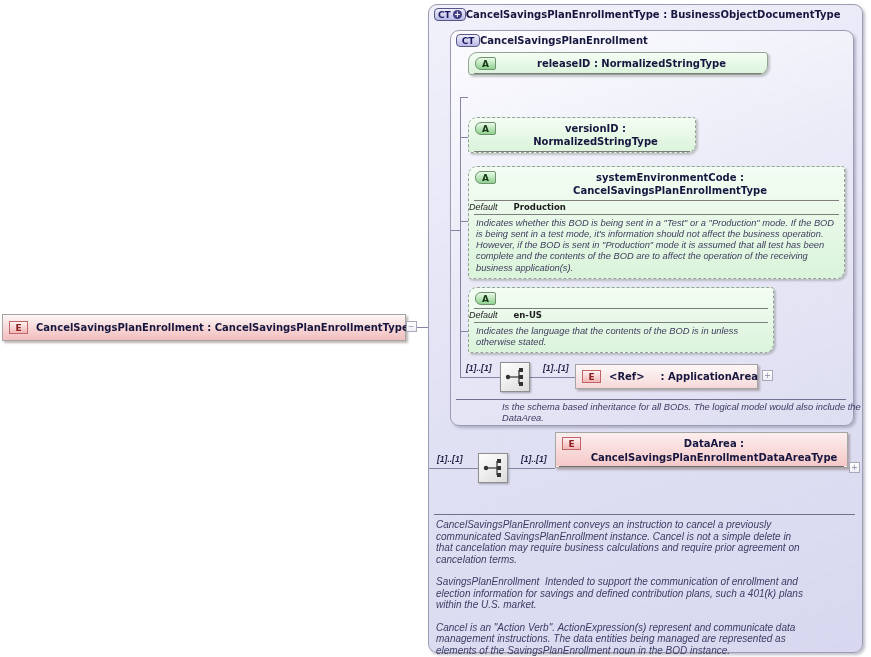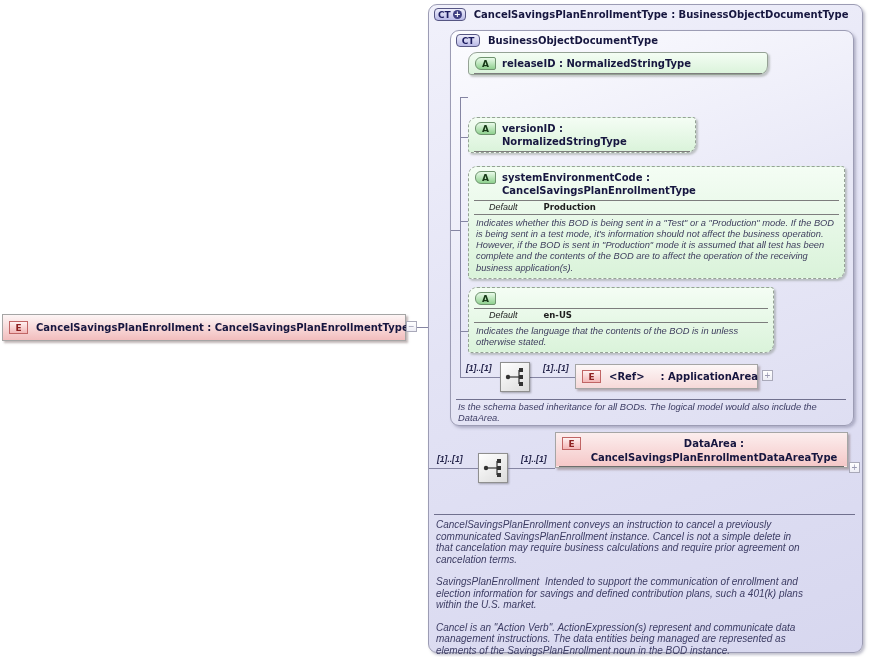--- a/index.html
+++ b/index.html
@@ -4,43 +4,43 @@
 <style>
   html,body{margin:0;padding:0;background:#fff;}
   .canvas{position:relative;width:871px;height:657px;background:#fff;overflow:hidden;
           font-family:"DejaVu Sans",sans-serif;}
   .line{position:absolute;background:#8585a3;}
   
   .bigbox{position:absolute;border:1px solid #9c9cb4;border-radius:9px;
           box-shadow:2px 2px 3px rgba(110,110,140,.45);}
   .outerbox{background:linear-gradient(160deg,#f1f1fb 0%,#e3e3f5 45%,#d7d7ef 100%);}
   .innerbox{background:linear-gradient(160deg,#fcfcff 0%,#e9e9f7 50%,#dedef2 100%);}
-  .boxtitle{position:absolute;display:flex;align-items:center;gap:8px;
+  .boxtitle{position:absolute;display:flex;align-items:center;
             font-size:10px;font-weight:bold;color:#16163f;white-space:nowrap;}
   
   .badge{display:inline-flex;align-items:center;justify-content:center;flex:none;
          font-size:9px;font-weight:bold;height:13px;box-sizing:border-box;}
   .badge-ct{border:1px solid #565683;background:linear-gradient(#efeffc,#b9b9e6);
             color:#1b1b5e;border-radius:4px;min-width:24px;padding:0 3px;}
   .plusdot{display:inline-block;width:9px;height:9px;border-radius:50%;background:#3d3d80;
            color:#fff;font-size:8px;line-height:9px;text-align:center;margin-left:2px;font-weight:bold;}
   .badge-a{border:1px solid #6f936f;background:linear-gradient(#e9fae9,#8fd18f);
            color:#173917;width:21px;border-radius:6px 2px 2px 6px;}
   .badge-e{border:1px solid #c06565;background:linear-gradient(#fff1f1,#f3b6b6);
            color:#8c1f1f;width:19px;}
   
   .attrbox{position:absolute;box-sizing:border-box;border:1px solid #95a295;
            border-radius:9px 3px 9px 3px;background:linear-gradient(#f4fdf4,#daf3da);
            box-shadow:2px 2px 2px rgba(120,130,120,.4);}
   .attrbox.optional{border-style:dashed;}
   .attrtitle{display:flex;align-items:flex-start;gap:6px;padding:4px 6px 2px 6px;
              font-size:10px;font-weight:bold;color:#16163f;}
-  .attrtitle .tt{flex:1;overflow-wrap:anywhere;line-height:1.3;}
+  .attrtitle .tt{flex:1;text-align:center;overflow-wrap:anywhere;line-height:1.3;}
   .sep{border-top:1px solid #7d7d7d;margin:1px 5px 0 5px;}
-  .defrow{display:flex;align-items:baseline;gap:26px;padding:1px 20px;font-size:9px;color:#1d1d1d;}
+  .defrow{display:flex;align-items:baseline;gap:16px;padding:1px 0;font-size:9px;color:#1d1d1d;}
   .deflabel{font-style:italic;font-family:"Liberation Sans",sans-serif;}
   .defvalue{font-weight:bold;font-size:8.5px;}
   .doc{font-family:"Liberation Sans",sans-serif;font-style:italic;font-size:9.3px;
        line-height:1.2;color:#40405f;padding:3px 7px 4px 7px;}
   
   .elbox{position:absolute;box-sizing:border-box;border:1px solid #a5a5a5;
          background:linear-gradient(#fdf5f5,#f2bdbd);
          box-shadow:2px 2px 2px rgba(130,110,110,.5);
          display:flex;align-items:center;gap:8px;padding:0 6px;
          font-size:10px;font-weight:bold;color:#16163f;white-space:nowrap;}
@@ -56,21 +56,21 @@
   .card{position:absolute;font-size:8.5px;font-weight:bold;font-style:italic;color:#26264d;
         font-family:"Liberation Sans",sans-serif;white-space:nowrap;}
   .toggle{position:absolute;width:11px;height:11px;box-sizing:border-box;border:1px solid #a9a9b9;
           background:linear-gradient(#ffffff,#ededf5);color:#9a9ab2;font-size:10px;line-height:9px;
           text-align:center;font-family:"Liberation Sans",sans-serif;}
   .seqicon{position:absolute;width:30px;height:30px;box-sizing:border-box;border:1px solid #8f8f8f;
            background:linear-gradient(145deg,#ffffff,#dcdcdc);box-shadow:1px 1px 2px rgba(0,0,0,.3);}
   .docpara{margin:0 0 11px 0;font-family:"Liberation Sans",sans-serif;font-style:italic;
            font-size:10px;line-height:1.15;color:#3c3c63;}
   .innerdoc{position:absolute;font-family:"Liberation Sans",sans-serif;font-style:italic;
-            font-size:9.3px;line-height:1.2;color:#3c3c63;}
+            font-size:9.3px;line-height:1.2;color:#3c3c63;margin-left:44px;}
 </style>
 </head>
 <body>
 
 <div class="canvas">
 
   <div class="elbox" style="left:2px;top:314px;width:404px;height:27px;">
     <span class="badge badge-e">E</span>
     <span>CancelSavingsPlanEnrollment : CancelSavingsPlanEnrollmentType</span>
   </div>
@@ -82,21 +82,21 @@
     <span class="badge badge-ct">
         <span>CT</span>
         <span class="plusdot">+</span>
       </span>
     <span>CancelSavingsPlanEnrollmentType : BusinessObjectDocumentType</span>
   </div>
 
   <div class="bigbox innerbox" style="left:450px;top:30px;width:402px;height:394px;"></div>
   <div class="boxtitle" style="left:456px;top:34px;">
     <span class="badge badge-ct">CT</span>
-    <span>BusinessObjectDocumentType</span>
+    <span>CancelSavingsPlanEnrollment</span>
   </div>
 
   <div class="line" style="left:460px;top:97px;width:1px;height:281px;"></div>
   <div class="line" style="left:451px;top:230px;width:9px;height:1px;"></div>
   <div class="line" style="left:460px;top:97px;width:8px;height:1px;"></div>
   <div class="line" style="left:460px;top:137px;width:8px;height:1px;"></div>
   <div class="line" style="left:460px;top:221px;width:8px;height:1px;"></div>
   <div class="line" style="left:460px;top:331px;width:8px;height:1px;"></div>
   <div class="line" style="left:460px;top:377px;width:40px;height:1px;"></div>
   <div class="line" style="left:530px;top:377px;width:45px;height:1px;"></div>

